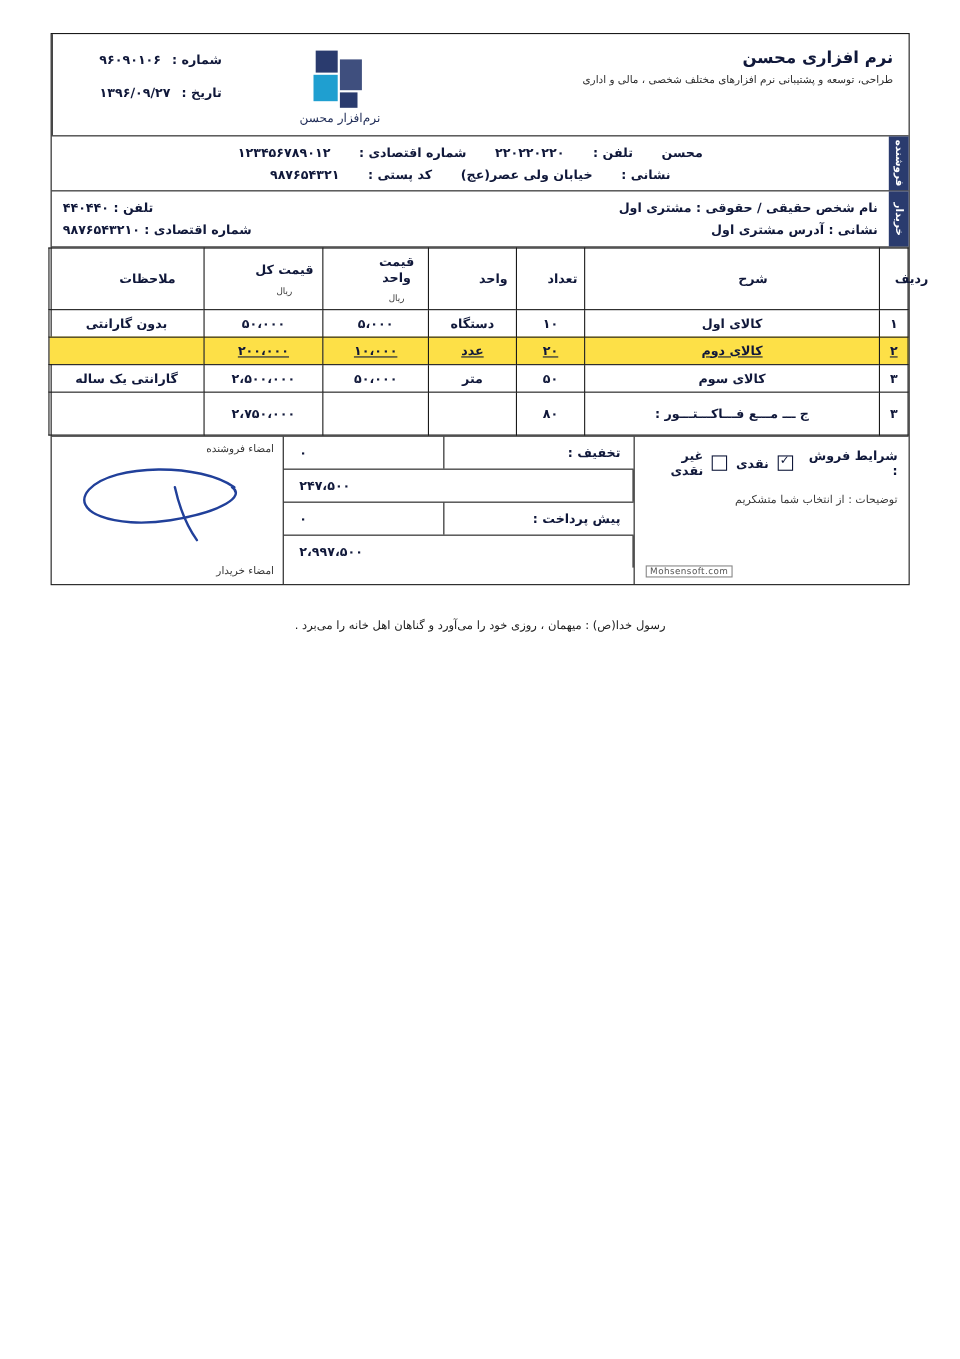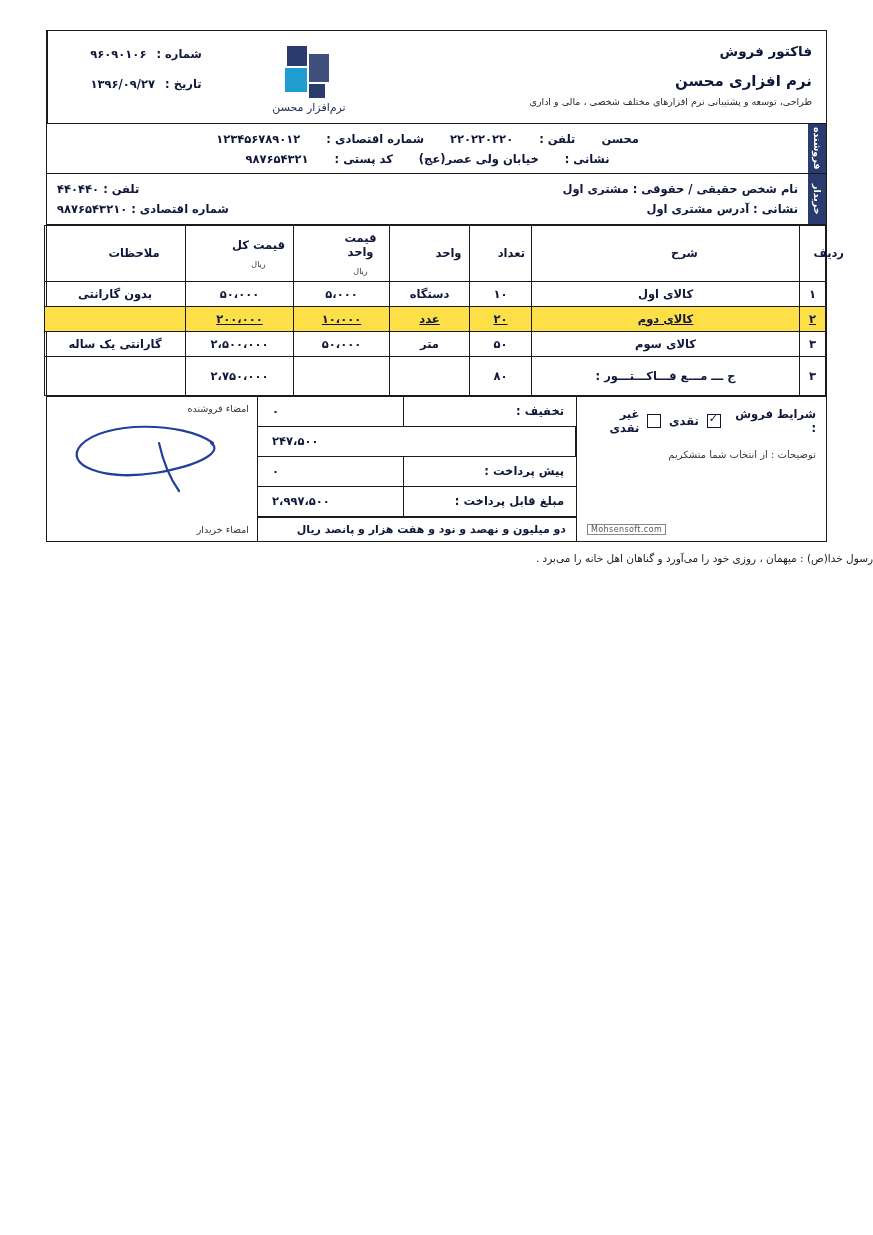--- a/index.html
+++ b/index.html
@@ -287,33 +287,34 @@
     right: 8px;
     font-size: 9.5px;
     color: #333;
   }
   .sig-mark {
     position: absolute;
     left: 0; right: 0; top: 18px;
     height: 86px;
   }
   .quote {
+    text-align: center;
     font-size: 10.5px;
     color: #1a1a1a;
+    margin-top: 11px;
   }
 </style>
 </head>
 <body>
 
 <div id="page">
   <div class="invoice">
 
     <div class="hdr">
       <div class="hdr-right">
-        <div class="hdr-title">فاکتور فروش</div>
         <div class="hdr-company">نرم افزاری محسن</div>
         <div class="hdr-sub">طراحی، توسعه و پشتیبانی نرم افزارهای مختلف شخصی ، مالی و اداری</div>
       </div>
 
       <div class="hdr-logo">
         <div class="logo-shapes">
           <i class="sq-a"></i>
             <i class="sq-b"></i>
             <i class="sq-c"></i>
             <i class="sq-d"></i>
@@ -465,24 +466,22 @@
           <div class="sum-val">۰</div>
         </div>
         <div class="sum-row">
           <div class="sum-val">۲۴۷،۵۰۰</div>
         </div>
         <div class="sum-row">
           <div class="sum-lbl">پیش پرداخت :</div>
           <div class="sum-val">۰</div>
         </div>
         <div class="sum-row">
-          <div class="sum-lbl">مبلغ قابل پرداخت :</div>
           <div class="sum-val">۲،۹۹۷،۵۰۰</div>
         </div>
-        <div class="words">دو میلیون و نهصد و نود و هفت هزار و پانصد ریال</div>
       </div>
 
       <div class="foot-left">
         <div class="sig-top">امضاء فروشنده</div>
         <svg class="sig-mark" viewBox="0 0 194 86">
           <path d="M150 28 C120 6, 40 6, 18 30 C0 50, 40 66, 92 58 C140 50, 160 36, 148 28" fill="none" stroke="#21409a" stroke-width="2.2" stroke-linecap="round"></path>
           <path d="M96 28 C100 46, 106 62, 116 76" fill="none" stroke="#21409a" stroke-width="2.2" stroke-linecap="round"></path>
         </svg>
         <div class="sig-bottom">امضاء خریدار</div>
       </div>

